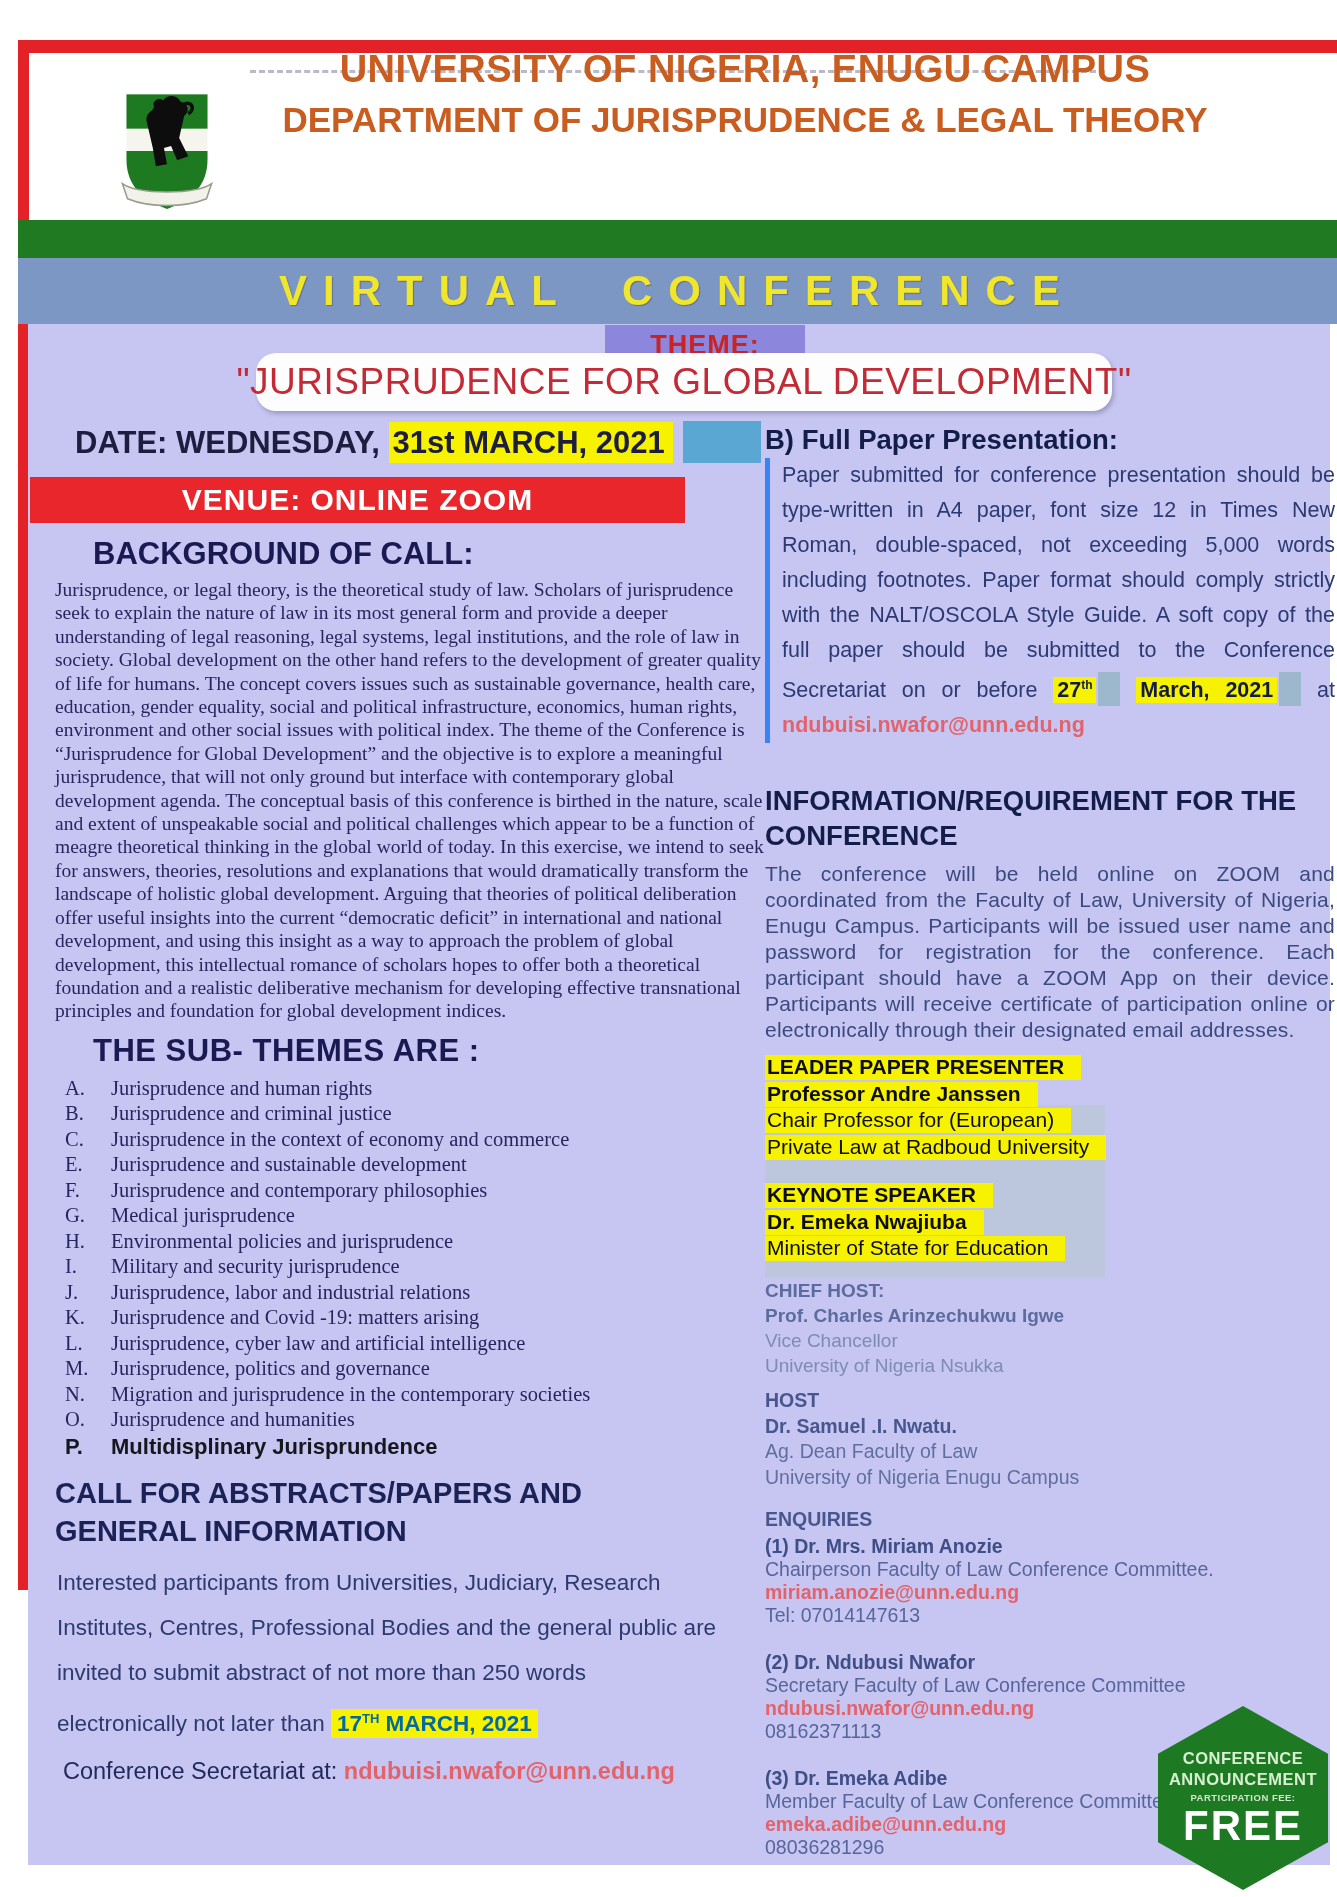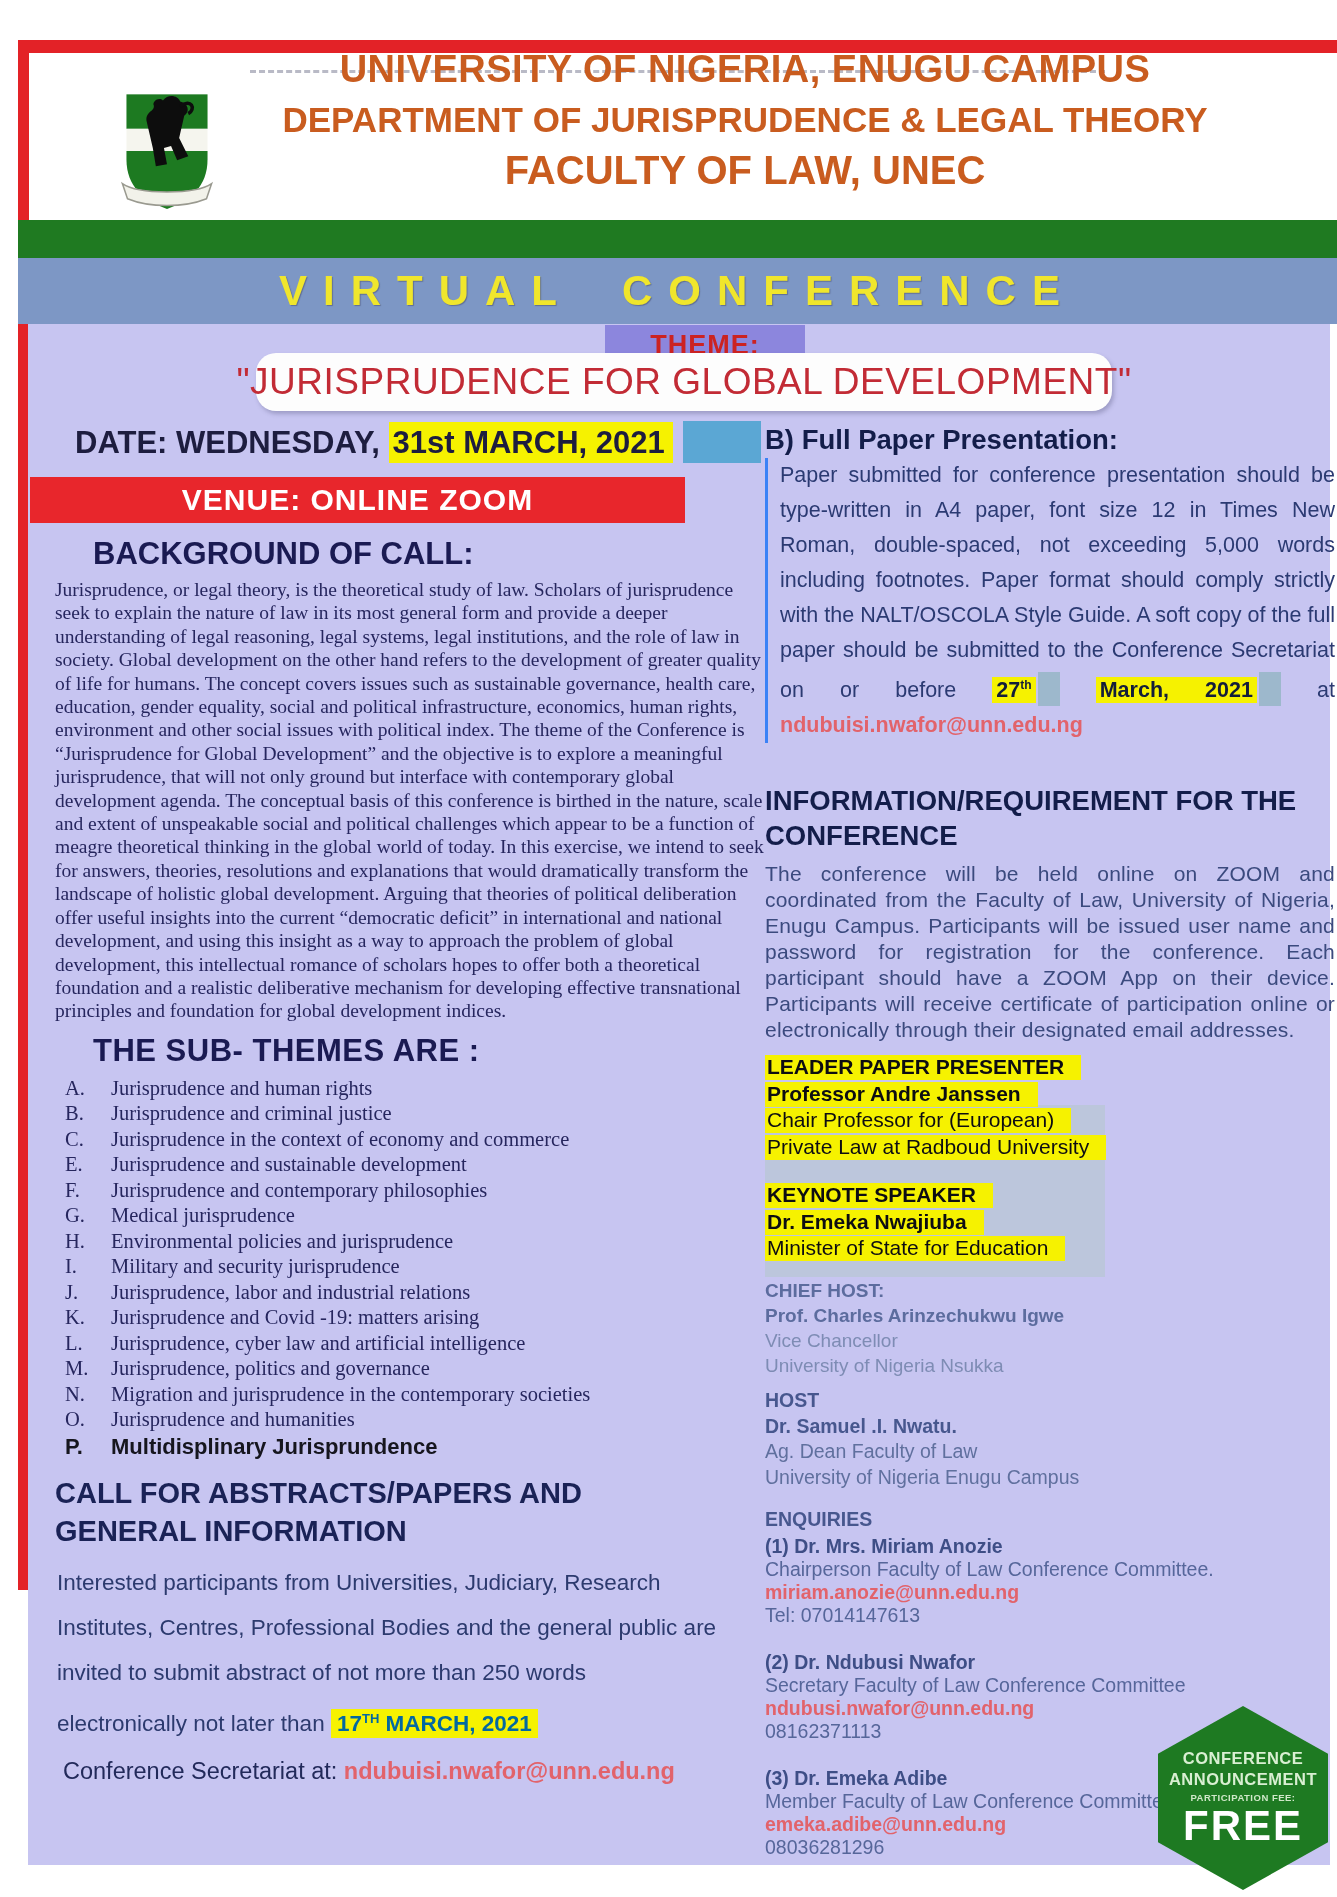--- a/index.html
+++ b/index.html
@@ -47,21 +47,21 @@
   .sub-item.p-item{font-family:"Liberation Sans", sans-serif;font-size:22px;font-weight:bold;color:#16161e;line-height:26px;margin-top:3px;}
   .call-head{font-size:29px;font-weight:bold;color:#1a2256;margin:14px 0 0 0;line-height:38px;width:660px;}
   .call-line{font-size:22.5px;color:#2c3a6e;margin:20px 0 0 2px;line-height:25px;}
   .dl-hl{font-weight:bold;color:#0369a1;padding:2px 6px;}
   .dl-hl sup{font-size:13px;}
   .secr-line{font-size:23.5px;color:#222a5a;margin:22px 0 0 8px;font-weight:500;}
   .email{color:#e2636b;font-weight:bold;}
   
   .right-col{position:absolute;left:737px;top:100px;width:570px;}
   .fp-head{font-size:27.5px;font-weight:bold;color:#131d4a;margin:0 0 2px 0;}
-  .fp-text{border-left:3px solid #3b82f6;padding-left:12px;margin:0;font-size:21.5px;line-height:35px;
+  .fp-text{border-left:5px solid #3b82f6;padding-left:12px;margin:0;font-size:21.5px;line-height:35px;
            text-align:justify;color:#2b3a72;}
   .fp-hl{font-weight:bold;color:#131d3a;padding:1px 4px;}
   .fp-hl sup{font-size:12px;}
   .redact-sm{display:inline-block;width:22px;height:34px;background:#9db8cc;vertical-align:middle;margin-left:2px;transform:translateY(-2px);}
   .info-head{font-size:27.5px;font-weight:bold;color:#131d4a;margin:40px 0 0 0;line-height:35px;width:545px;}
   .info-text{margin:8px 0 0 0;font-size:21px;line-height:26px;text-align:justify;color:#3b4a7e;letter-spacing:0.2px;}
   .speakers{position:relative;margin-top:12px;}
   .spk-backdrop{position:absolute;left:0;top:50px;width:340px;height:172px;background:#b9c5d7;opacity:.8;}
   .spk-line{position:relative;display:table;background:#f6f200;font-size:21px;color:#0d0d12;
             padding:1px 17px 2px 2px;margin-bottom:1.5px;line-height:22px;}
@@ -101,21 +101,20 @@
     <rect x="10" y="60" width="80" height="22" fill="#f5f5ee"></rect>
     <path d="M10,82 h80 v8 c0,27 -17,41 -40,49 c-23,-8 -40,-22 -40,-49 z" fill="#1d7a21"></path>
     <path d="M46,32 c5,-7 15,-5 17,1 c8,2 10,10 4,14 l-5,22 l9,18 l-11,4 l-6,-14 l-7,2 l3,16 l-11,2 l-3,-18 l-6,-26 c-2,-10 8,-10 7,-16 c-2,-4 5,-9 9,-5 z" fill="#0d0d0d"></path>
     <path d="M63,38 c11,-9 16,3 8,7" stroke="#0d0d0d" fill="none" stroke-width="3.5"></path>
     <path d="M6,114 c16,11 72,11 88,0 l-5,15 c-22,9 -56,9 -78,0 z" fill="#f2f2ea" stroke="#9a9a90" stroke-width="1.5"></path>
   </svg>
   <div class="artifact"></div>
   <div class="hdr-text">
     <div class="hdr-l1">UNIVERSITY OF NIGERIA, ENUGU CAMPUS</div>
     <div class="hdr-l2">DEPARTMENT OF JURISPRUDENCE &amp; LEGAL THEORY</div>
-    <div class="hdr-l3">FACULTY OF LAW, UNEC</div>
   </div>
 
   <div class="green-bar"></div>
   <div class="blue-band">
     <span class="vc-title">VIRTUAL CONFERENCE</span>
   </div>
 
   <div class="lavender">
 
     <div class="theme-label">THEME:</div>

